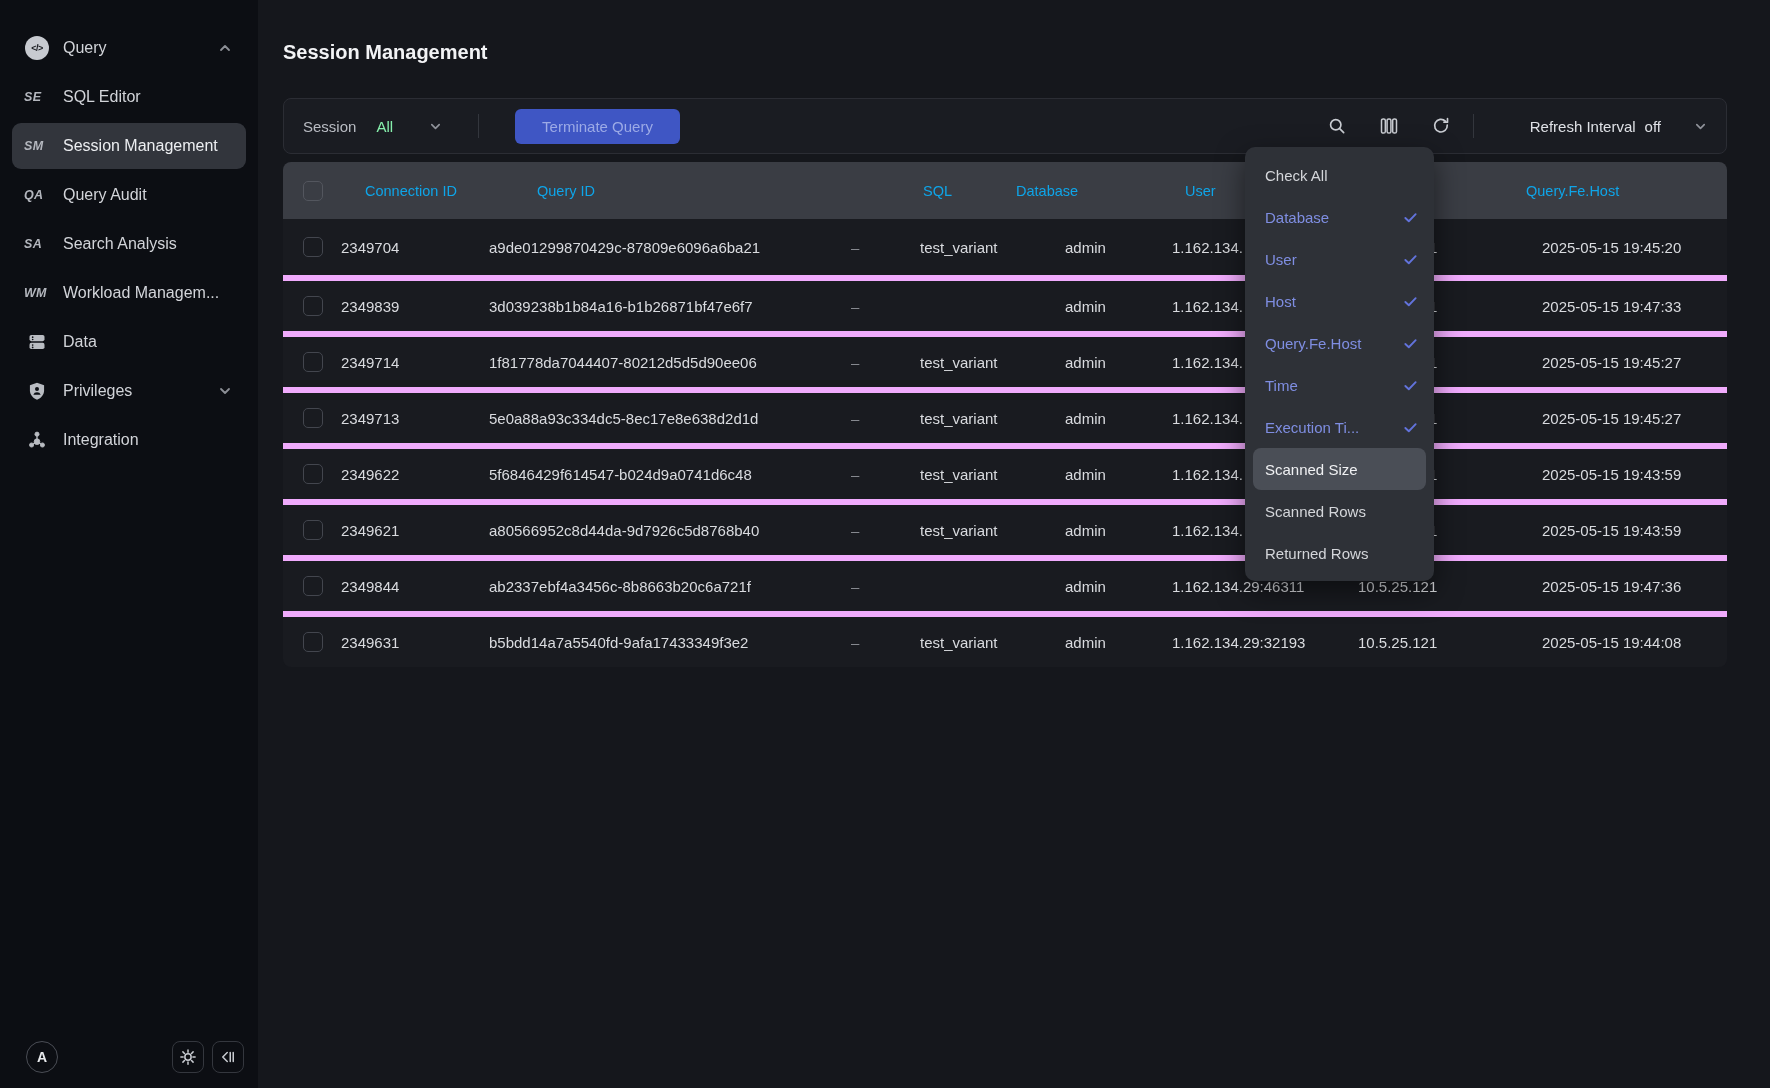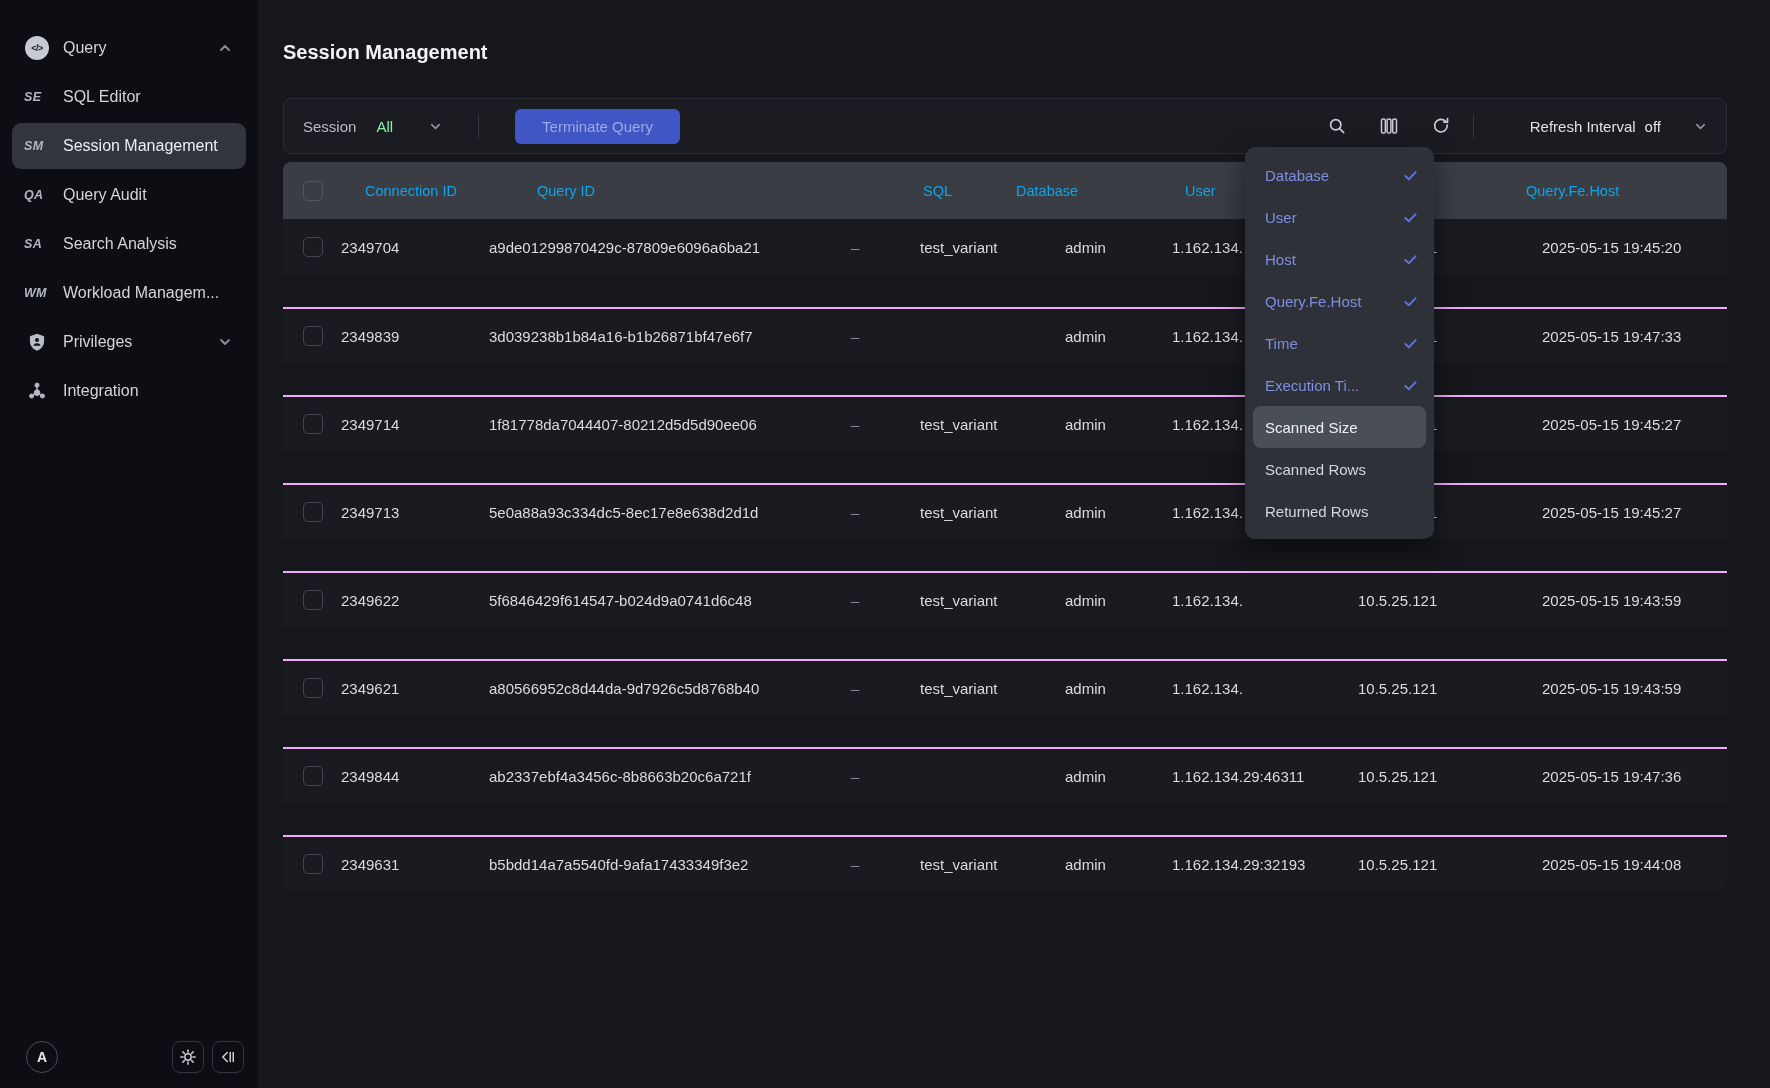--- a/index.html
+++ b/index.html
@@ -67,21 +67,21 @@
   .refresh-label, .refresh-value { color:#dfe1e6; font-size:15px; }
   
   .grid { width:1444px; border-radius:8px; overflow:hidden; }
   .grid-header, .grid-row {
     display:grid;
     grid-template-columns:58px 148px 362px 69px 145px 107px 186px 184px 185px;
     align-items:center;
   }
   .grid-header { height:57px; background:#3a3d44; color:#0ea5e9; font-size:14.5px;gap:24px; }
   .grid-row { height:56px; background:#191b20; font-size:15px; color:#d9dbdf; }
-  .grid-row + .grid-row { border-top:2px solid #f0abfc;margin-top:32px; }
+  .grid-row + .grid-row { border-top:6px solid #f0abfc; }
   .cell { white-space:nowrap; overflow:hidden; }
   .cell.check { padding-left:20px; }
   .cell.dash { color:#86898f; }
   .checkbox {
     width:20px; height:20px; border:1.5px solid #53565e; border-radius:5px;
     background:transparent; cursor:pointer; display:block;
   }
   .grid-row .checkbox { border-color:#43464e; }
   
   .col-menu {
@@ -130,20 +130,33 @@
         <div class="side-row">
           <span class="s-abbr">SA</span>
           <span class="s-label">Search Analysis</span>
         </div>
         <div class="side-row">
           <span class="s-abbr">WM</span>
           <span class="s-label">Workload Managem...</span>
         </div>
       </div>
     <div id="side-items">
+        <div class="side-row">
+          <span class="s-icon">
+            <svg width="20" height="20" viewBox="0 0 24 24" fill="currentColor">
+              <rect x="3" y="3.5" width="18" height="7.5" rx="2.2"></rect>
+              <rect x="3" y="13" width="18" height="7.5" rx="2.2"></rect>
+              <circle cx="6.8" cy="6.2" r="1" fill="#0c0e13"></circle>
+              <circle cx="6.8" cy="9" r="1" fill="#0c0e13"></circle>
+              <circle cx="6.8" cy="15.7" r="1" fill="#0c0e13"></circle>
+              <circle cx="6.8" cy="18.5" r="1" fill="#0c0e13"></circle>
+            </svg>
+          </span>
+          <span class="s-label">Data</span>
+        </div>
         <div class="side-row">
           <span class="s-icon">
             <svg width="20" height="20" viewBox="0 0 24 24" fill="currentColor">
               <path d="M12 2 L20.5 5.2 V11.4 C20.5 16.6 17 20.4 12 22.4 C7 20.4 3.5 16.6 3.5 11.4 V5.2 Z"></path>
               <circle cx="12" cy="9.6" r="2.4" fill="#0c0e13"></circle>
               <path d="M7.6 16.6 A4.6 4.2 0 0 1 16.4 16.6 Z" fill="#0c0e13"></path>
             </svg>
           </span>
           <span class="s-label">Privileges</span>
           <span class="s-chevron">
@@ -372,20 +385,23 @@
           <div class="cell">admin</div>
           <div class="cell">1.162.134.29:32193</div>
           <div class="cell">10.5.25.121</div>
           <div class="cell">2025-05-15 19:44:08</div>
         </div>
       </div>
   </div>
 </div>
 
 <div class="col-menu" id="col-menu">
+    <div class="menu-item">
+      <span class="m-label">Check All</span>
+    </div>
     <div class="menu-item checked">
       <span class="m-label">Database</span>
       <span class="m-check">
         <svg width="15" height="15" viewBox="0 0 16 16" fill="none" stroke="currentColor" stroke-width="2" stroke-linecap="round" stroke-linejoin="round">
           <polyline points="2.5,8.5 6.2,12 13.5,4.5"></polyline>
         </svg>
       </span>
     </div>
     <div class="menu-item checked">
       <span class="m-label">User</span>

